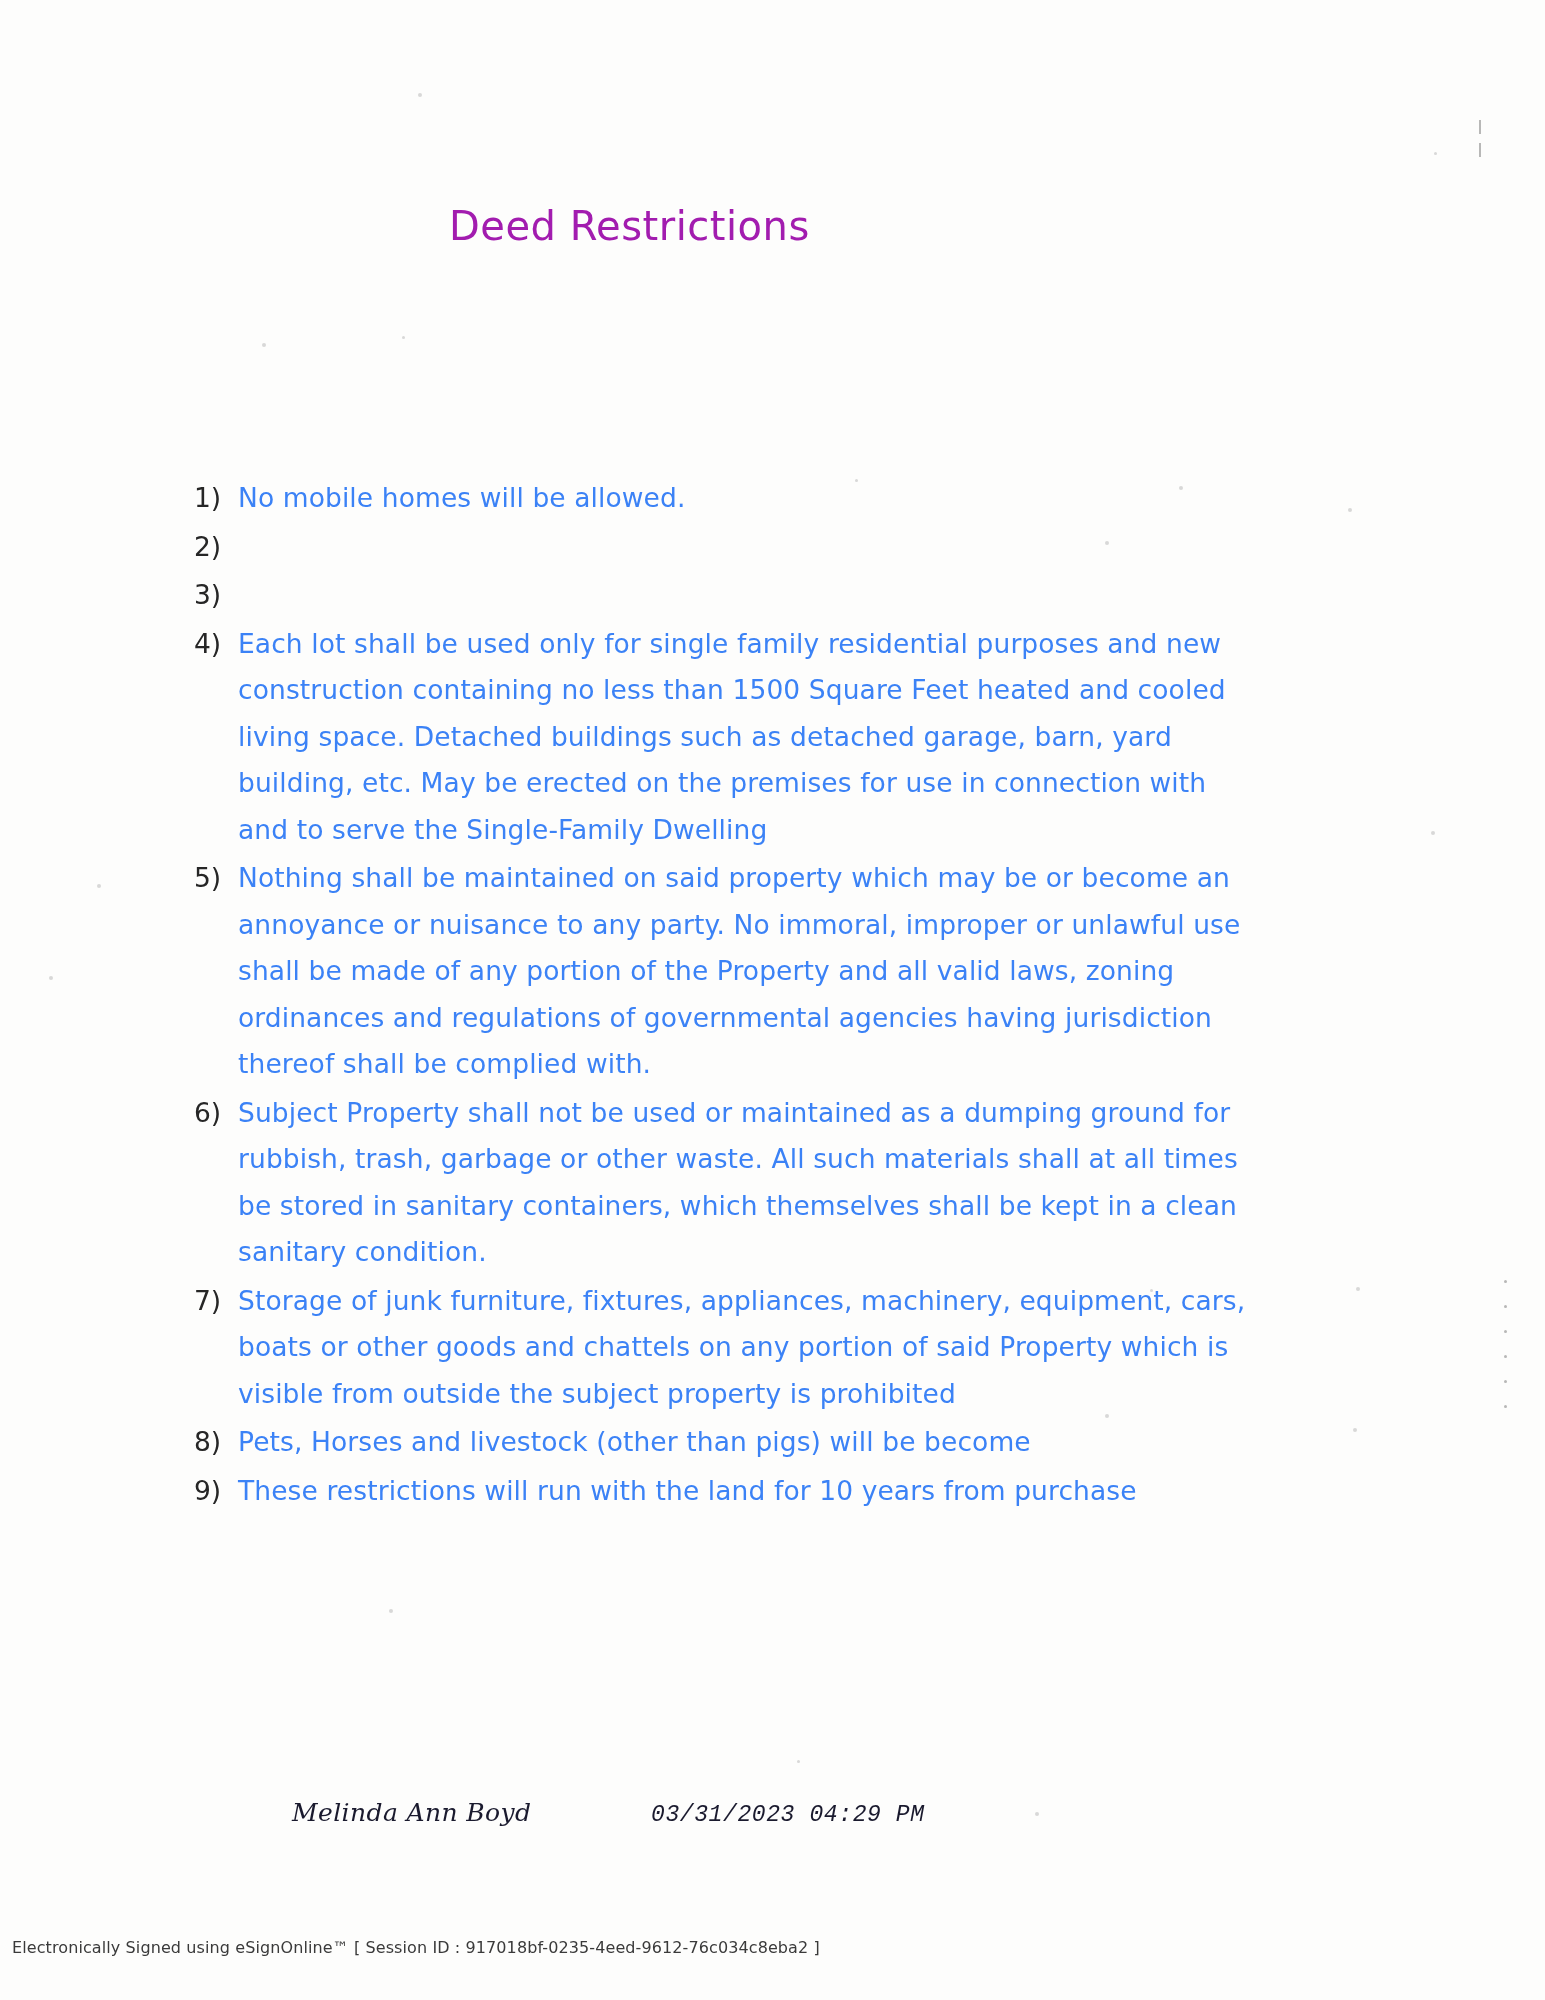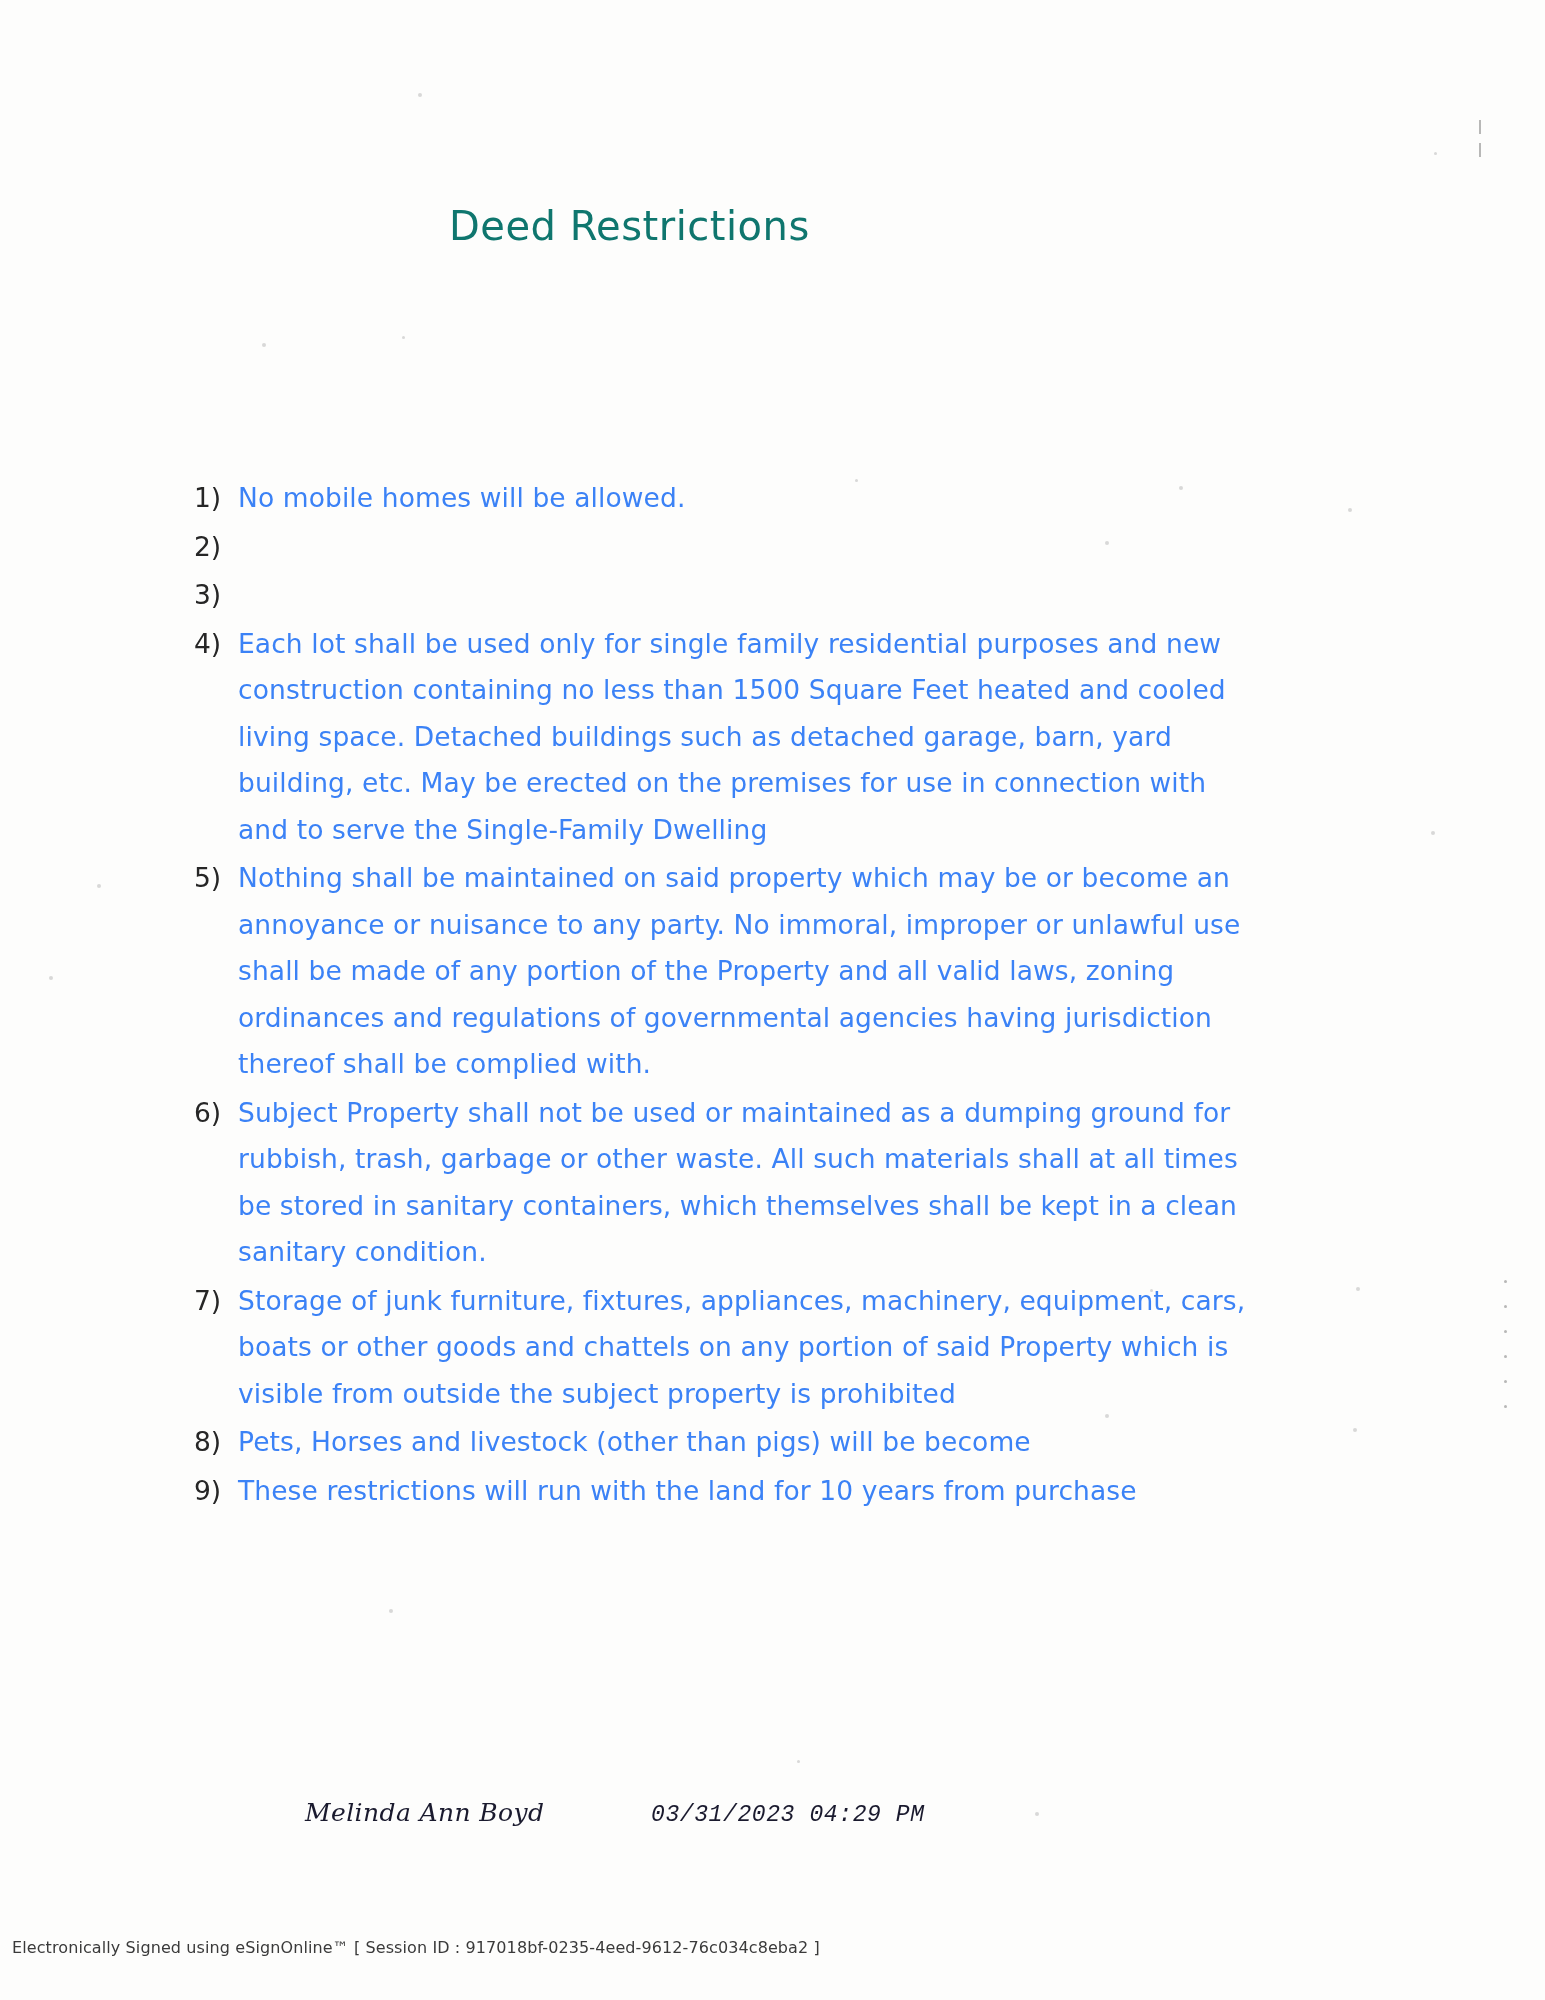--- a/index.html
+++ b/index.html
@@ -53,21 +53,21 @@
     background: #a5a5a5;
     border-radius: 50%;
     margin-bottom: 22px;
     opacity: .8;
   }
   .doc-title {
     position: absolute;
     top: 203px;
     left: 449px;
     font-size: 40px;
-    color: #0f766e;
+    color: #a21caf;
     letter-spacing: .5px;
     font-family: "DejaVu Sans", sans-serif;
     font-weight: 400;
     text-align: right;
   }
   .list {
     position: absolute;
     top: 475px;
     left: 186px;
     width: 1120px;
@@ -96,21 +96,20 @@
   }
   .signature {
     position: absolute;
     left: 292px;
     top: 1798px;
     font-family: "DejaVu Serif", serif;
     font-style: italic;
     font-size: 25px;
     color: #1a1a2e;
     letter-spacing: .4px;
-    margin-left: 13px;
   }
   .sig-date {
     position: absolute;
     left: 651px;
     top: 1802px;
     font-family: Liberation Mono, monospace;
     font-style: italic;
     font-size: 23px;
     color: #1a1a2e;
     letter-spacing: .6px;

